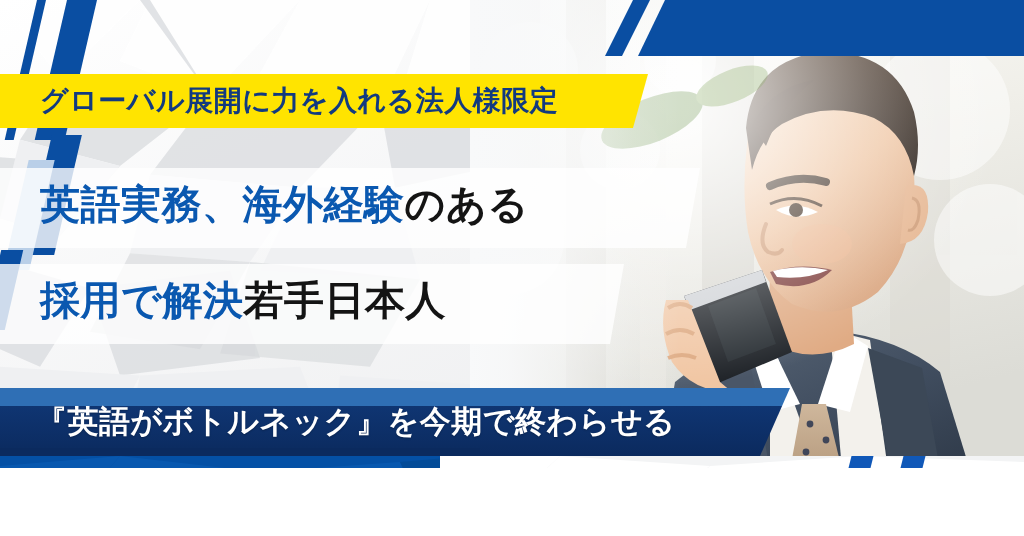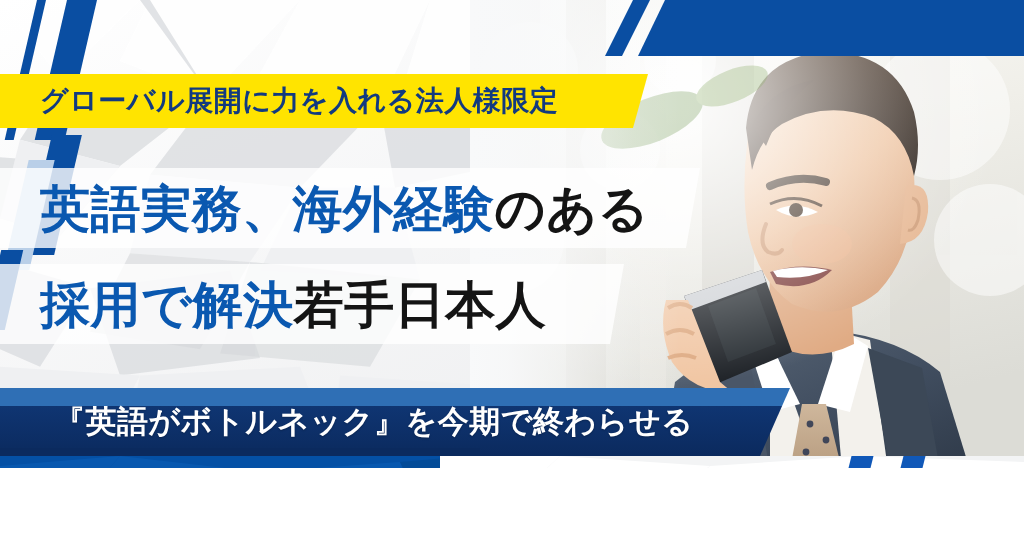--- a/index.html
+++ b/index.html
@@ -82,40 +82,40 @@
   }
   .plate-1{ left:0; top:168px; width:700px; height:80px;
             clip-path:polygon(0 0, 700px 0, 686px 80px, 0 80px); }
   .plate-2{ left:0; top:264px; width:624px; height:80px;
             clip-path:polygon(0 0, 624px 0, 610px 80px, 0 80px); }
 
   .headline{
     position:absolute;
     left:40px;
     white-space:nowrap;
-    font-size:50px;
+    font-size:40px;
     font-weight:bold;
     letter-spacing:0.5px;
     line-height:1;
   }
   .headline-1{ top:184px; }
   .headline-2{ top:280px; }
   .hl-blue{ color:#0a58b0; }
   .hl-dark{ color:#141414; }
 
   
   .bottom-bar{
     position:absolute; left:0; top:388px; width:790px; height:68px;
     clip-path:polygon(0 0, 790px 0, 760px 68px, 0 68px);
     background:linear-gradient(to bottom,
        #2f6fb5 0%, #2f6fb5 26%, #0f3572 27%, #0b2a5e 100%);
     display:flex; align-items:center;
   }
   .bottom-bar .txt{
-    margin-left:54px;
+    margin-left:36px;
     color:#ffffff;
     font-size:31px;
     font-weight:bold;
     letter-spacing:0.5px;
     white-space:nowrap;
     text-shadow:0 1px 2px rgba(0,0,0,0.25);
   }
 
   
   .bottom-band{

